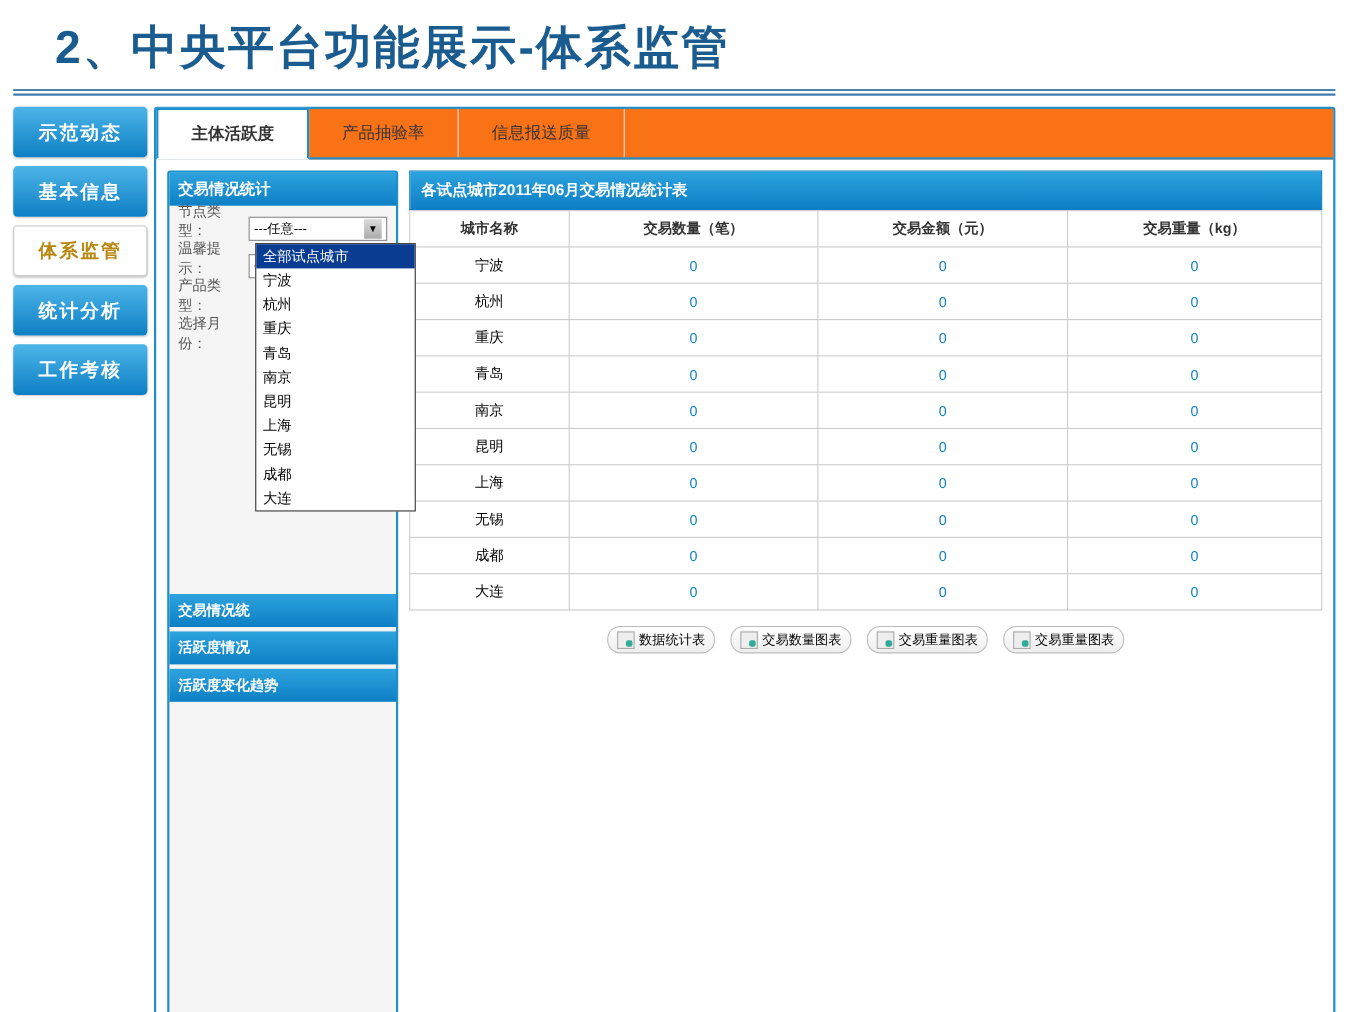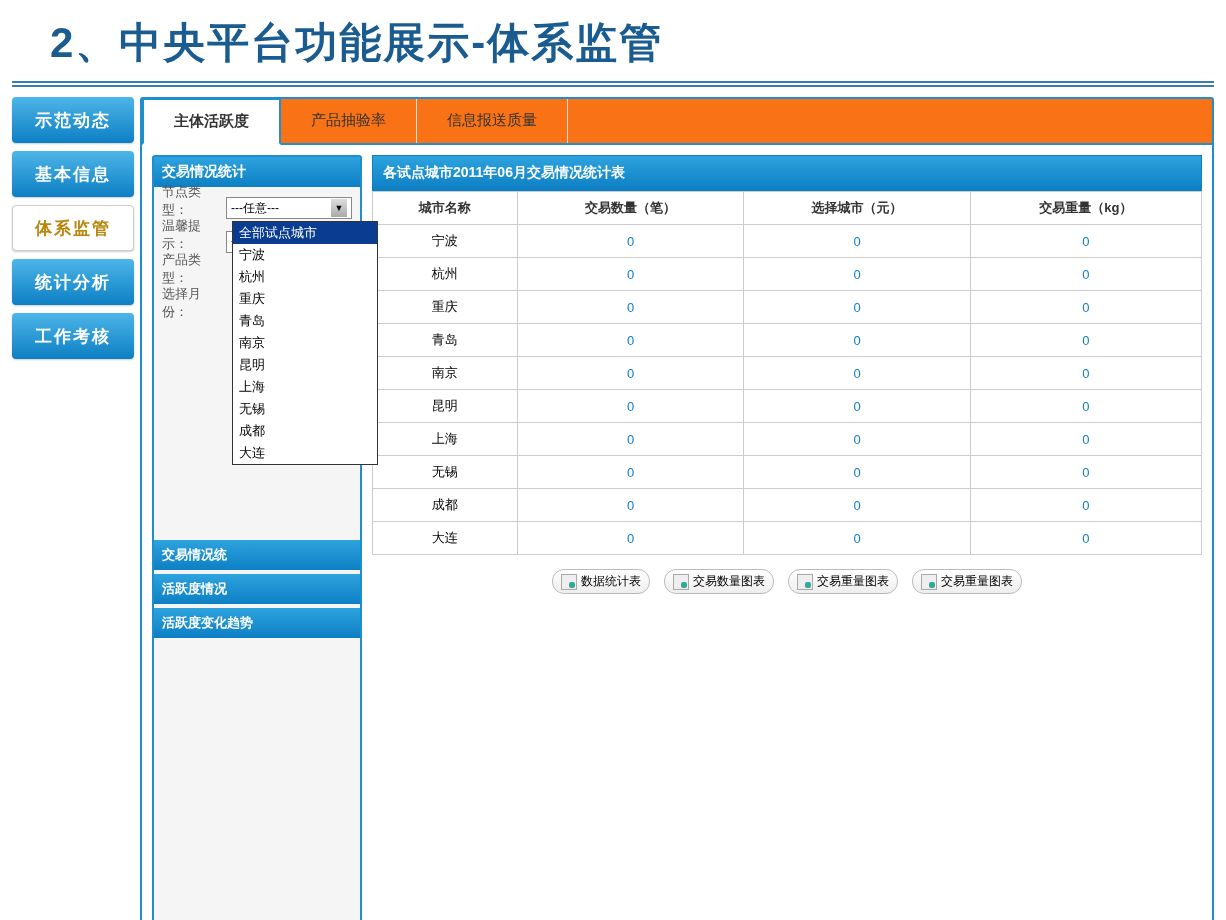--- a/index.html
+++ b/index.html
@@ -117,21 +117,21 @@
         </div>
       </div>
 
       <div class="table-panel">
         <div class="table-header">各试点城市2011年06月交易情况统计表</div>
         <table class="data-table">
           <thead>
             <tr>
               <th>城市名称</th>
               <th>交易数量（笔）</th>
-              <th>选择城市（元）</th>
+              <th>交易金额（元）</th>
               <th>交易重量（kg）</th>
             </tr>
           </thead>
           <tbody id="table-body">
               <tr>
                 <td>宁波</td>
                 <td class="value">0</td>
                 <td class="value">0</td>
                 <td class="value">0</td>
               </tr>

